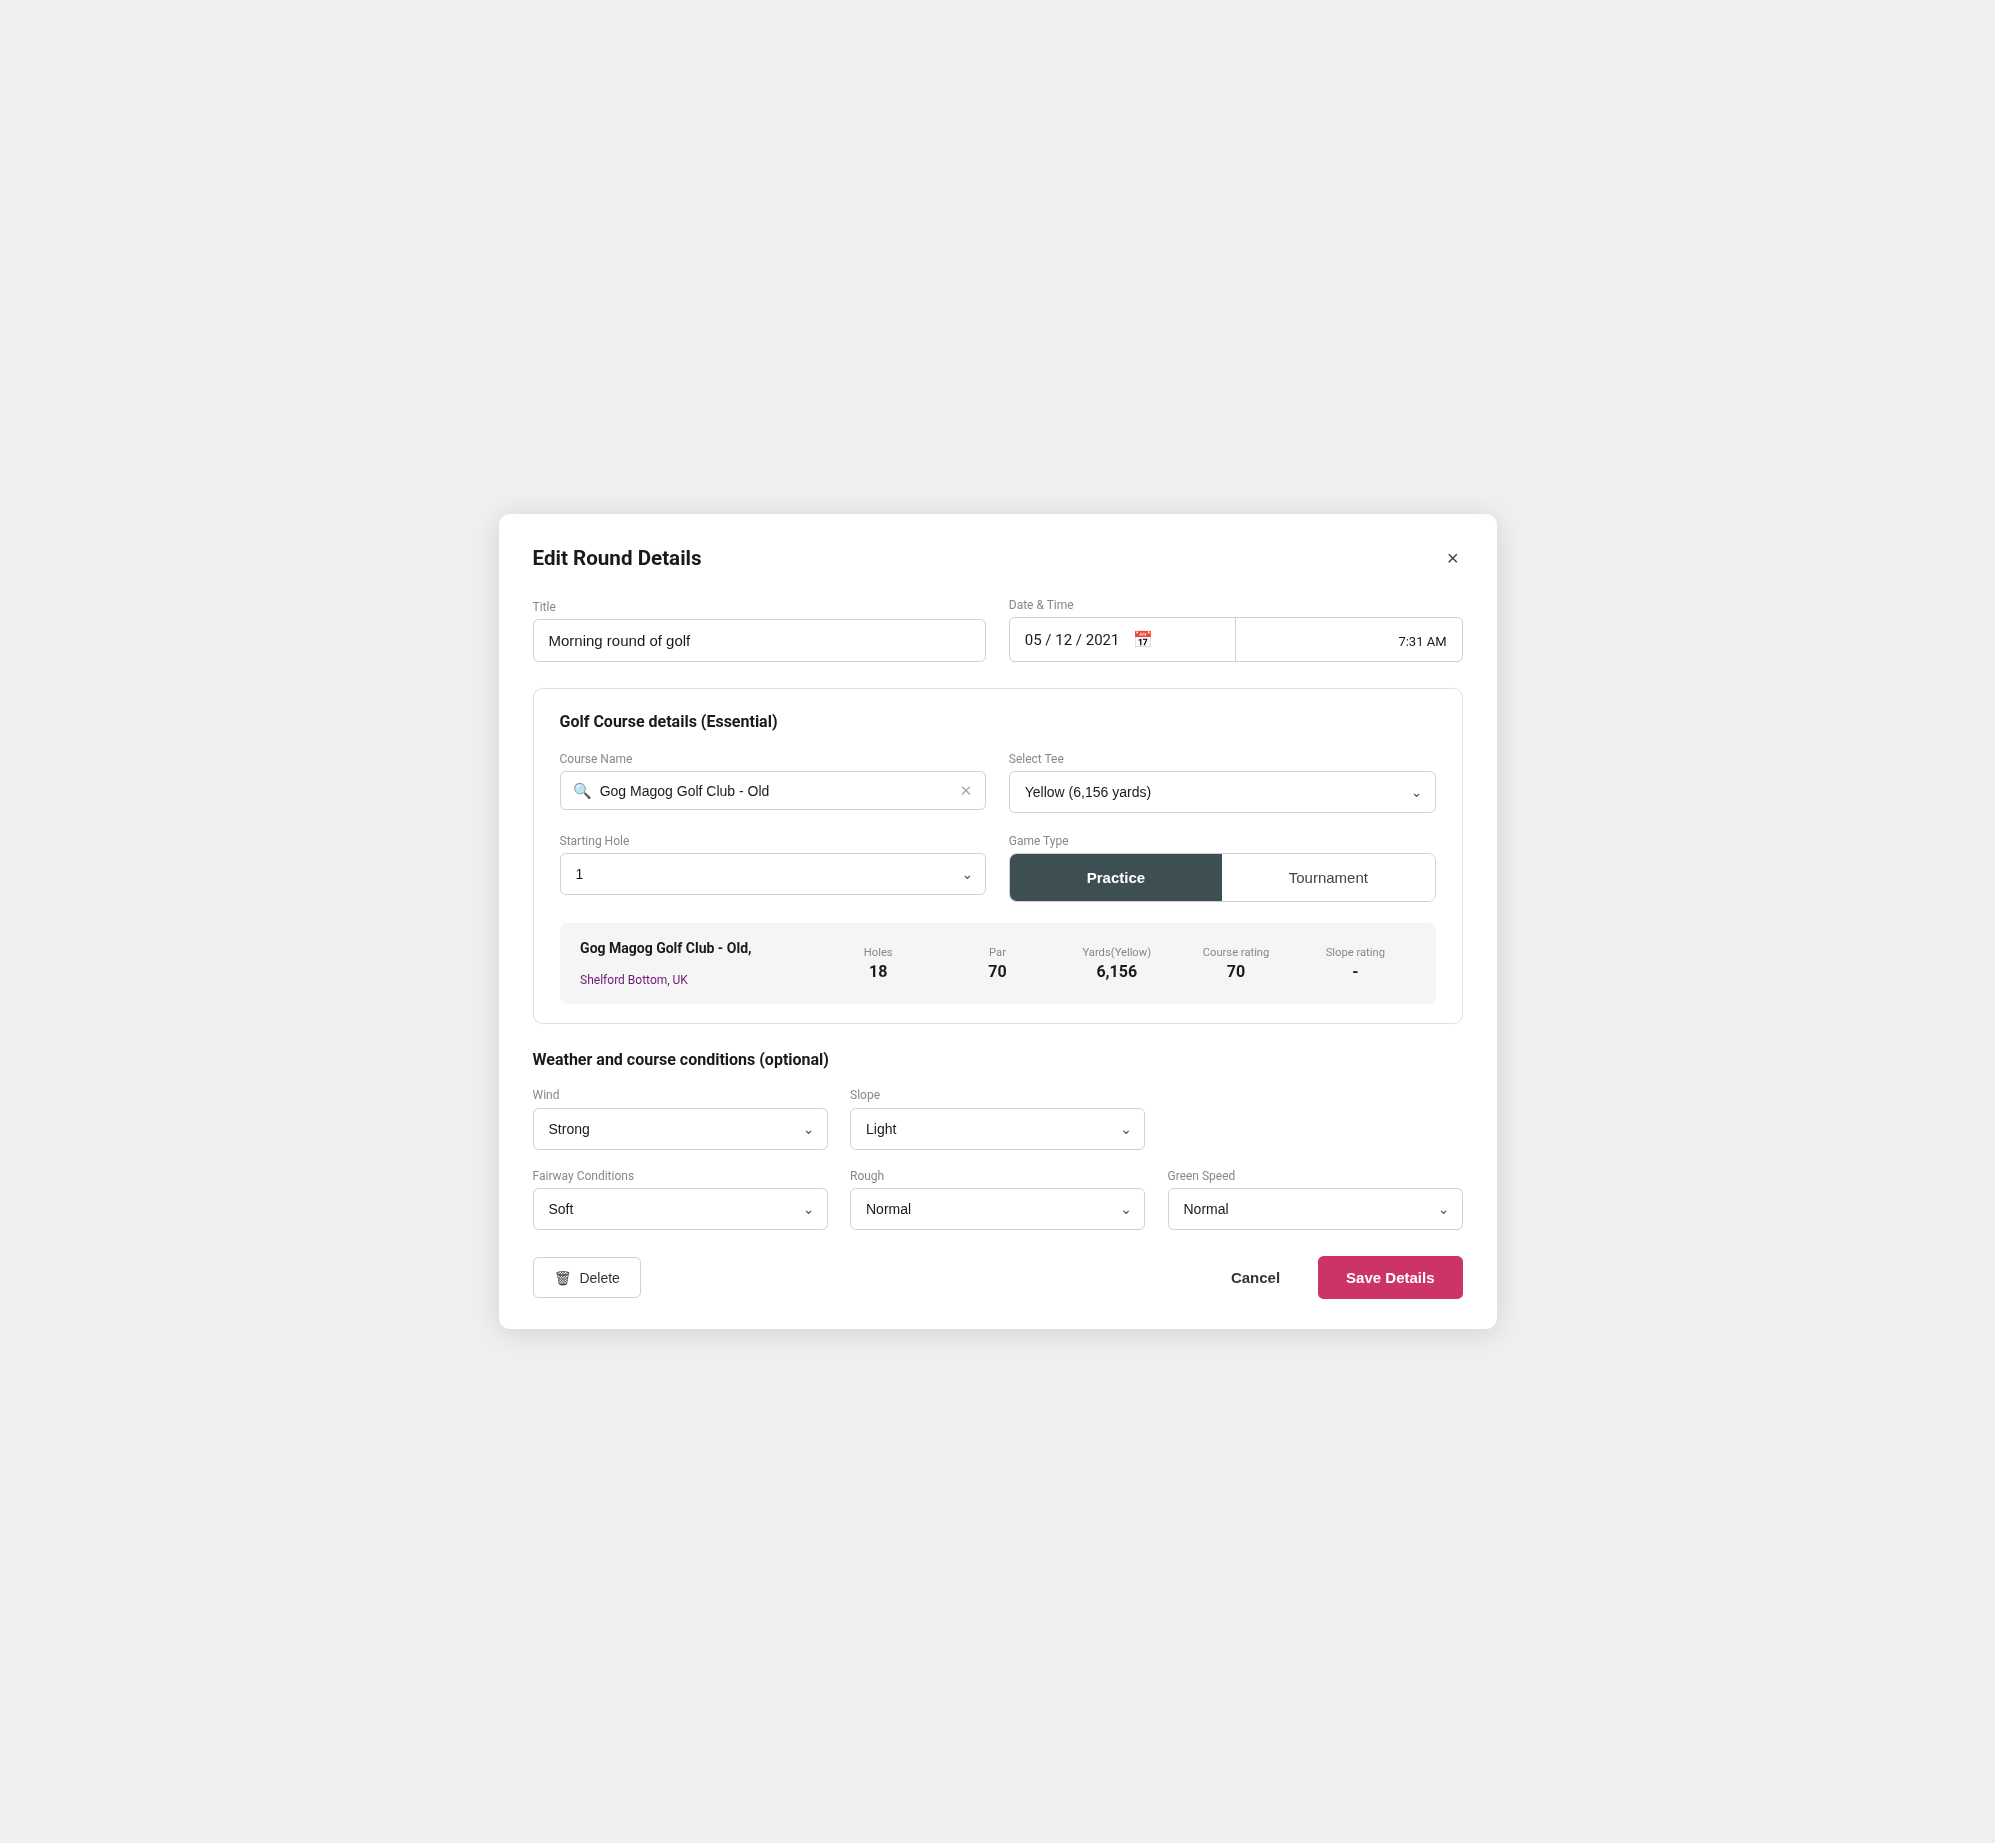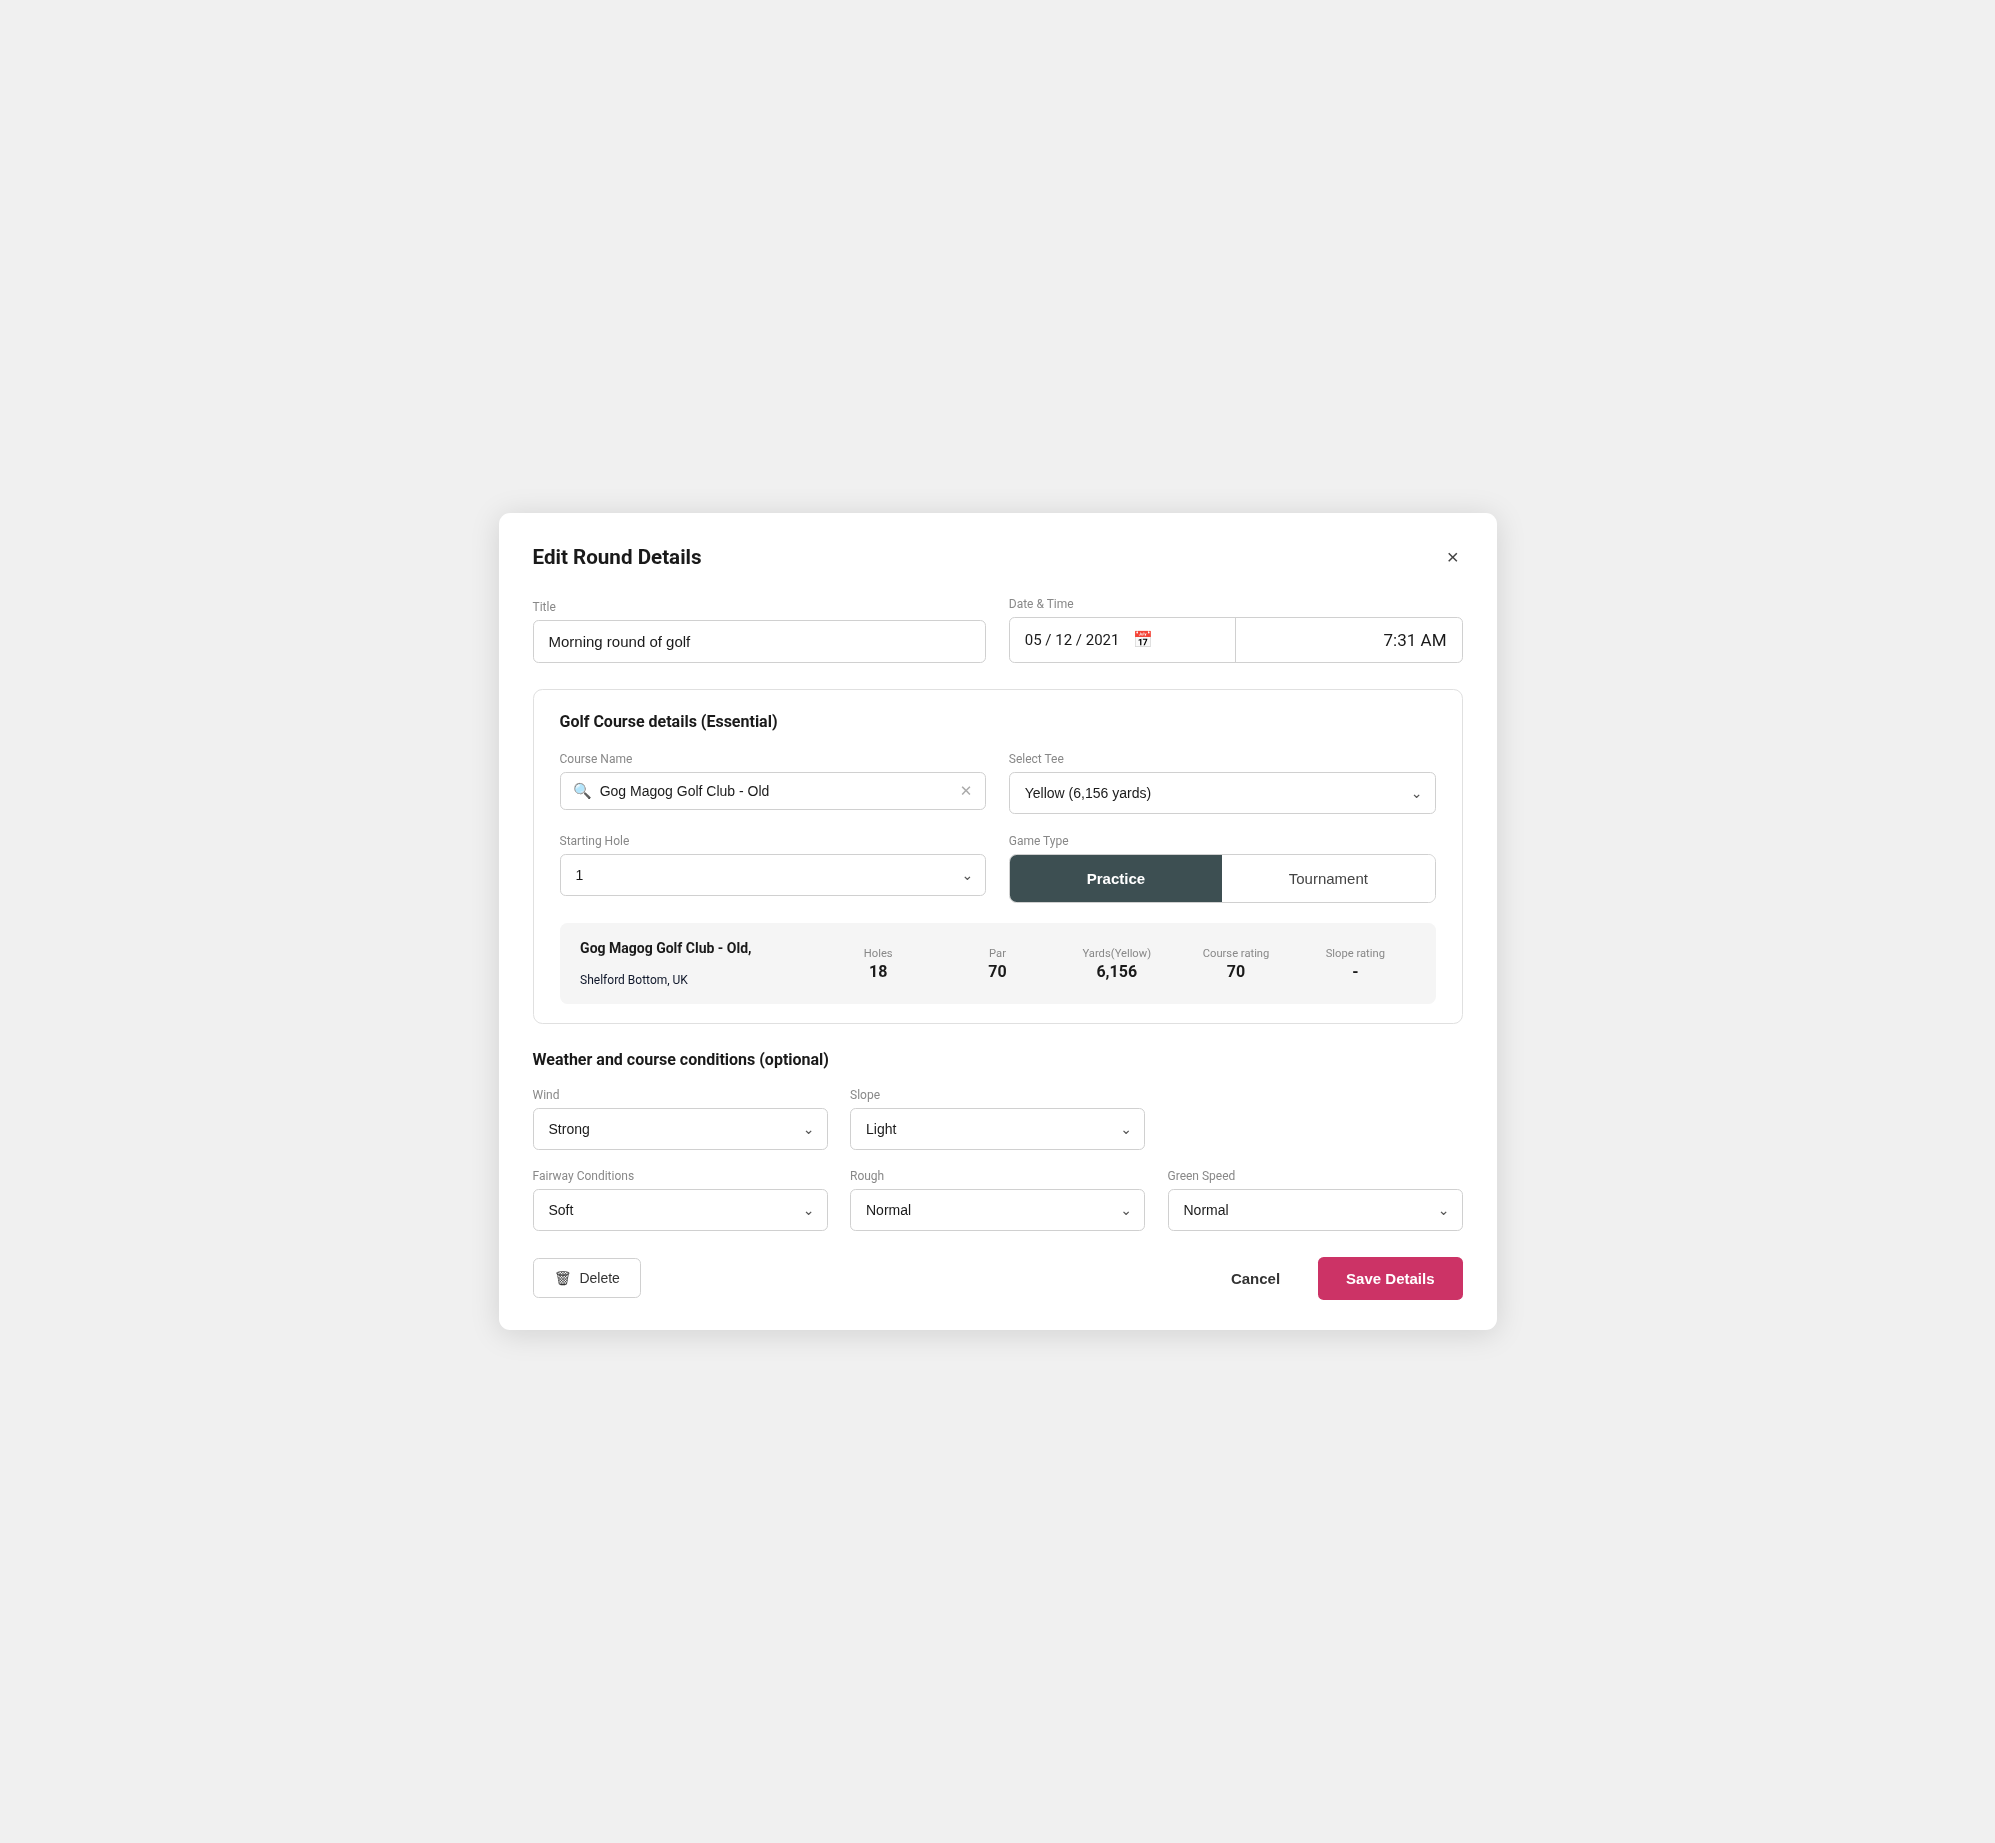--- a/index.html
+++ b/index.html
@@ -89,21 +89,21 @@
       font-size: 15px;
       color: #1a1a1a;
       gap: 14px;
       border-right: 1.4px solid #d0d0d0;
     }
     .time-part {
       flex: 1;
       display: flex;
       align-items: flex-end;
       padding: 12px 15px;
-      font-size: 17px;
+      font-size: 13px;
       color: #1a1a1a;
       justify-content: flex-end;
     }
     .calendar-icon {
       color: #aaa;
       font-size: 16px;
     }
     
     .section-card {
       border: 1.4px solid #e0e0e0;
@@ -212,21 +212,21 @@
     .course-info-name {
       flex: 2;
     }
     .course-info-name .name {
       font-size: 14px;
       font-weight: 700;
       color: #1a1a1a;
     }
     .course-info-name .location {
       font-size: 12px;
-      color: #0f172a;
+      color: #701a75;
       margin-top: 17px;
     }
     .course-stat {
       flex: 1;
       text-align: center;
     }
     .course-stat .stat-label {
       font-size: 11.2px;
       color: #888;
       margin-bottom: 2.8px;

